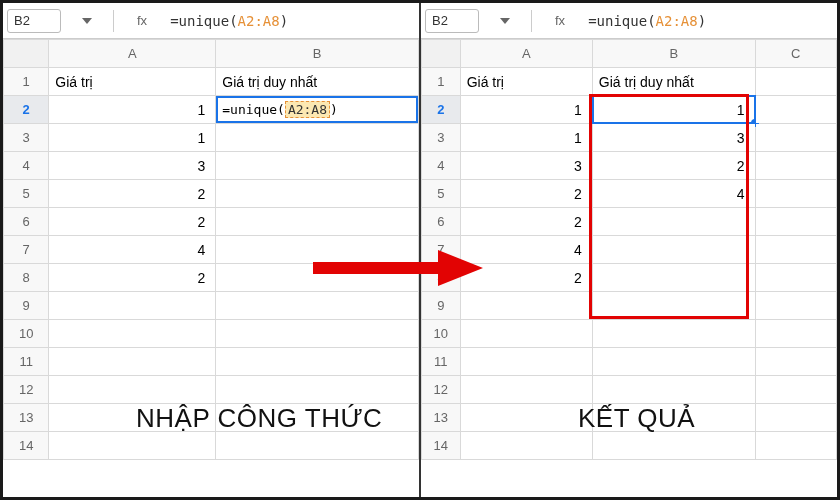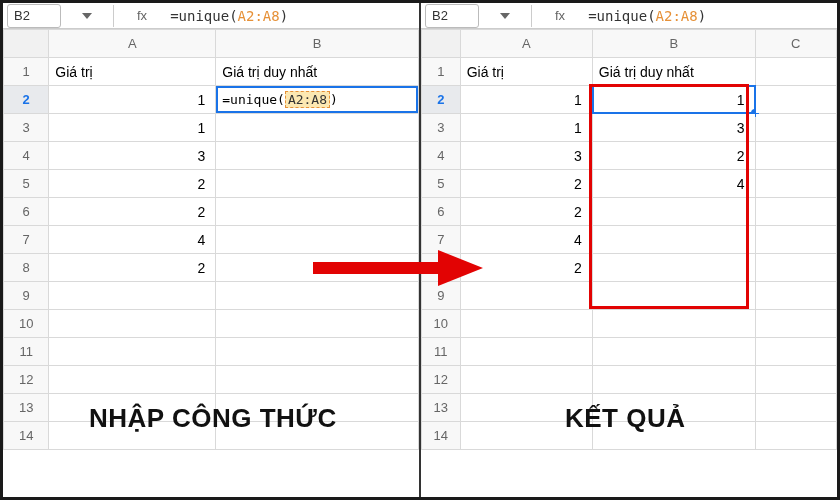--- a/index.html
+++ b/index.html
@@ -23,21 +23,21 @@
     display: flex;
     flex-direction: column;
     border-right: 2px solid #333;
     overflow: hidden;
   }
   .panel:last-child { border-right: none; }
 
   .formula-bar {
     display: flex;
     align-items: center;
-    height: 26px;
+    height: 36px;
     background: #fff;
     border-bottom: 1px solid #ccc;
     padding: 0 4px;
     gap: 19px;
   }
   .name-box {
     width: 54px;
     height: 24px;
     border: 1px solid #bbb;
     border-radius: 3px;
@@ -155,27 +155,28 @@
     left: 310px;
     top: 245px;
     width: 170px;
     height: 40px;
     z-index: 50;
   }
 
   .caption {
     position: absolute;
     font-size: 26px;
-    font-weight: 700;
+    font-weight: 400;
     color: #111;
     letter-spacing: 0.5px;
     z-index: 40;
+    margin-left: 47px;
   }
   .caption.left { left: 86px; top: 400px; }
-  .caption.right { left: 562px; top: 400px; }
+  .caption.right { left: 528px; top: 400px; }
 </style>
 </head>
 <body>
 
 <div class="panels">
 
   <div class="panel">
     <div class="formula-bar">
       <div class="name-box">B2</div>
       <div class="dropdown-arrow">

